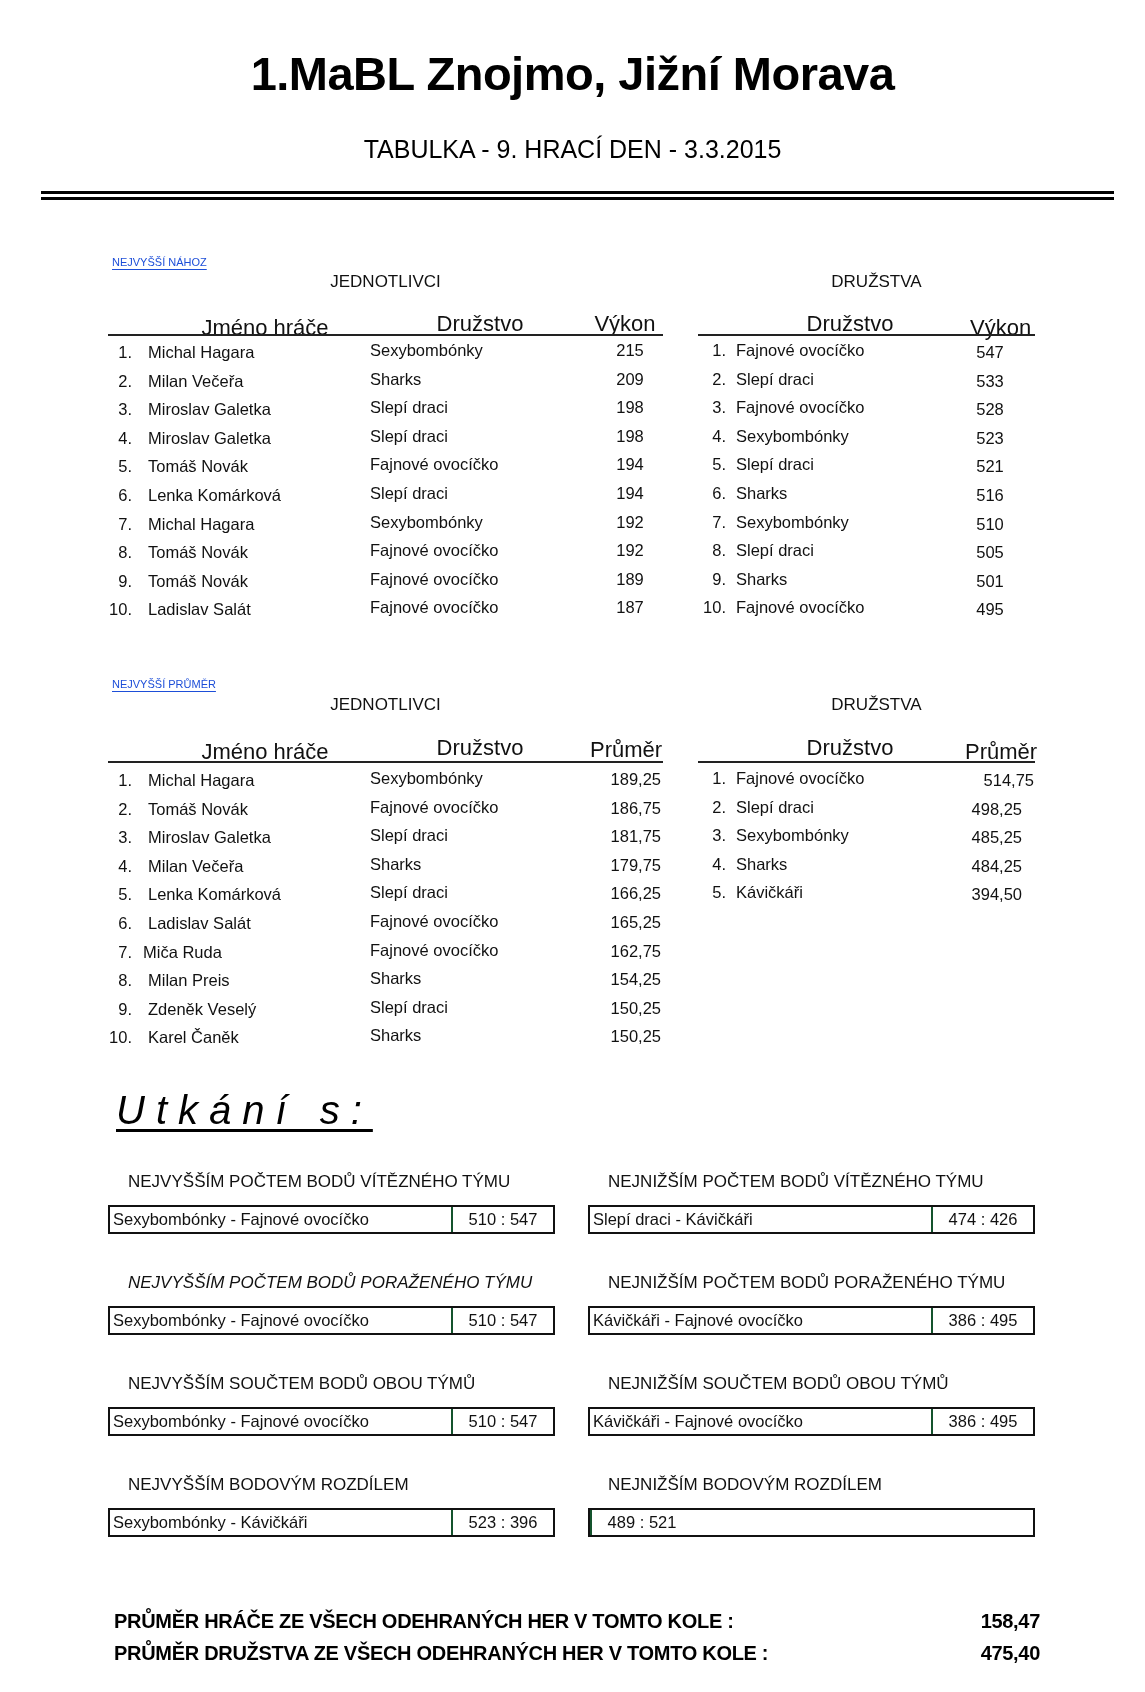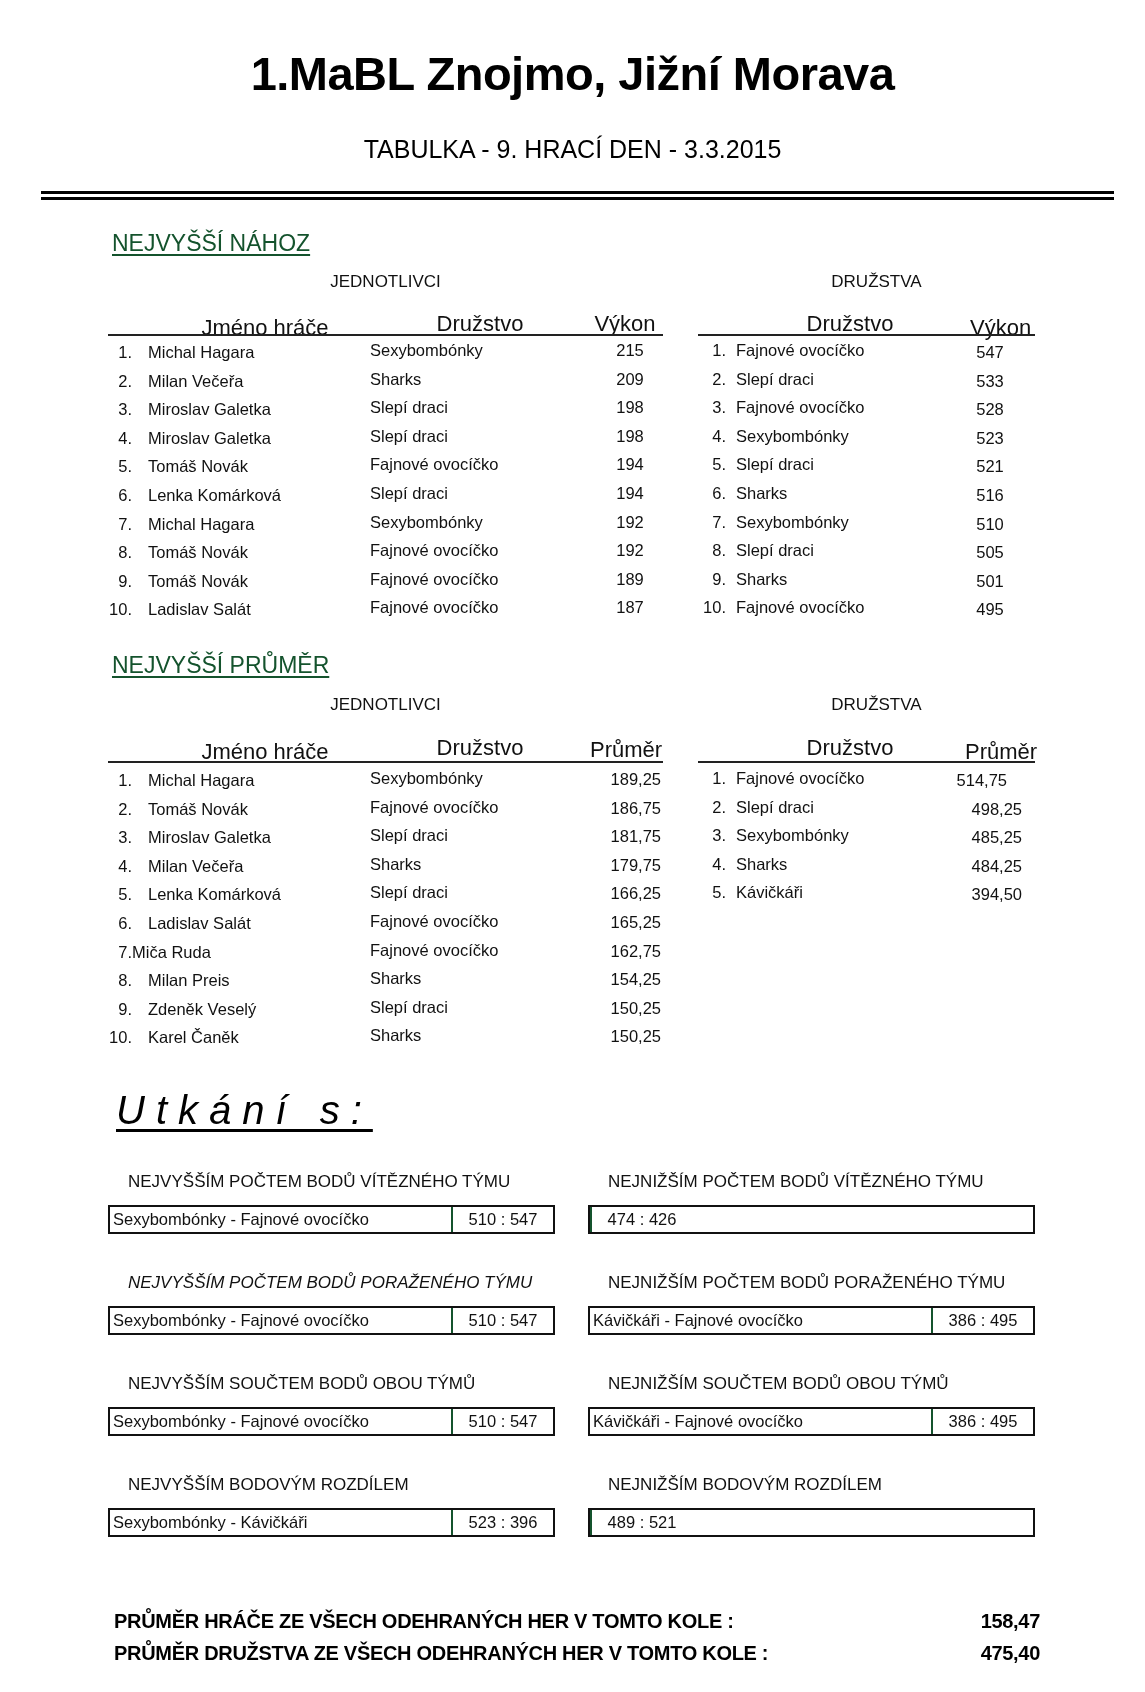--- a/index.html
+++ b/index.html
@@ -11,21 +11,21 @@
   .title {
     left: 0; width: 1145px; top: 46px; text-align: center;
     font-size: 47px; font-weight: bold; letter-spacing: -0.5px; color: #000;
   }
   .subtitle {
     left: 0; width: 1145px; top: 135px; text-align: center;
     font-size: 25px; color: #000;
   }
   .rule { left: 41px; width: 1073px; height: 3px; background: #000; }
   .section-heading {
-    font-size: 23px; text-decoration: underline; text-underline-offset: 3px; color: #14532d;
+    font-size: 11px; text-decoration: underline; text-underline-offset: 3px; color: #1d4ed8; margin-top: 26px;
   }
   .sub-heading { font-size: 17px; text-align: center; color: #111; }
   .tbl-head { font-size: 22px; color: #111; }
   .hline { height: 1.5px; background: #222; }
   .row { font-size: 16.5px; color: #111; height: 28.6px; line-height: 28.6px; }
   .cell { position: absolute; top: 0; white-space: nowrap; }
   .rank { text-align: right; width: 28px; }
   .num-right { text-align: right; }
   .num-center { text-align: center; }
   .utkani {
@@ -228,21 +228,21 @@
       <span class="cell num-right" style="left:480px; width:73px; top:-1px;">166,25</span>
     </div>
     <div class="row" style="position:relative; width:100%;">
       <span class="cell rank" style="left:-4px;">6.</span>
       <span class="cell" style="left:40px;">Ladislav Salát</span>
       <span class="cell" style="left:262px; top:-2px;">Fajnové ovocíčko</span>
       <span class="cell num-right" style="left:480px; width:73px; top:-1px;">165,25</span>
     </div>
     <div class="row" style="position:relative; width:100%;">
       <span class="cell rank" style="left:-4px;">7.</span>
-      <span class="cell" style="left:24px;">Miča Ruda</span>
+      <span class="cell" style="left:35px;">Miča Ruda</span>
       <span class="cell" style="left:262px; top:-2px;">Fajnové ovocíčko</span>
       <span class="cell num-right" style="left:480px; width:73px; top:-1px;">162,75</span>
     </div>
     <div class="row" style="position:relative; width:100%;">
       <span class="cell rank" style="left:-4px;">8.</span>
       <span class="cell" style="left:40px;">Milan Preis</span>
       <span class="cell" style="left:262px; top:-2px;">Sharks</span>
       <span class="cell num-right" style="left:480px; width:73px; top:-1px;">154,25</span>
     </div>
     <div class="row" style="position:relative; width:100%;">
@@ -255,21 +255,21 @@
       <span class="cell rank" style="left:-4px;">10.</span>
       <span class="cell" style="left:40px;">Karel Čaněk</span>
       <span class="cell" style="left:262px; top:-2px;">Sharks</span>
       <span class="cell num-right" style="left:480px; width:73px; top:-1px;">150,25</span>
     </div>
   </div>
 <div id="ha-team" class="abs" style="left:698px; top:766px; width:337px;">
     <div class="row" style="position:relative; width:100%;">
       <span class="cell rank" style="left:0px; top:-2px;">1.</span>
       <span class="cell" style="left:38px; top:-2px;">Fajnové ovocíčko</span>
-      <span class="cell num-right" style="left:225px; width:84px;">514,75</span>
+      <span class="cell num-right" style="left:252px; width:84px;">514,75</span>
     </div>
     <div class="row" style="position:relative; width:100%;">
       <span class="cell rank" style="left:0px; top:-2px;">2.</span>
       <span class="cell" style="left:38px; top:-2px;">Slepí draci</span>
       <span class="cell num-right" style="left:240px; width:84px;">498,25</span>
     </div>
     <div class="row" style="position:relative; width:100%;">
       <span class="cell rank" style="left:0px; top:-2px;">3.</span>
       <span class="cell" style="left:38px; top:-2px;">Sexybombónky</span>
       <span class="cell num-right" style="left:240px; width:84px;">485,25</span>
@@ -314,20 +314,21 @@
       <div class="match-box" style="position:absolute; left:0; width:100%; top:33px;">
         <div class="match-teams">Sexybombónky - Kávičkáři</div>
         <div class="match-score">523 : 396</div>
       </div>
     </div>
   </div>
 <div id="matches-right" class="abs" style="left:588px; top:1172px; width:447px;">
     <div style="position:absolute; left:0; width:100%; top:0px;">
       <div class="match-label" style="position:absolute; left:20px; top:0;">NEJNIŽŠÍM POČTEM BODŮ VÍTĚZNÉHO TÝMU</div>
       <div class="match-box" style="position:absolute; left:0; width:100%; top:33px;">
+        <div class="match-teams">Slepí draci - Kávičkáři</div>
         <div class="match-score">474 : 426</div>
       </div>
     </div>
     <div style="position:absolute; left:0; width:100%; top:101px;">
       <div class="match-label" style="position:absolute; left:20px; top:0;">NEJNIŽŠÍM POČTEM BODŮ PORAŽENÉHO TÝMU</div>
       <div class="match-box" style="position:absolute; left:0; width:100%; top:33px;">
         <div class="match-teams">Kávičkáři - Fajnové ovocíčko</div>
         <div class="match-score">386 : 495</div>
       </div>
     </div>

